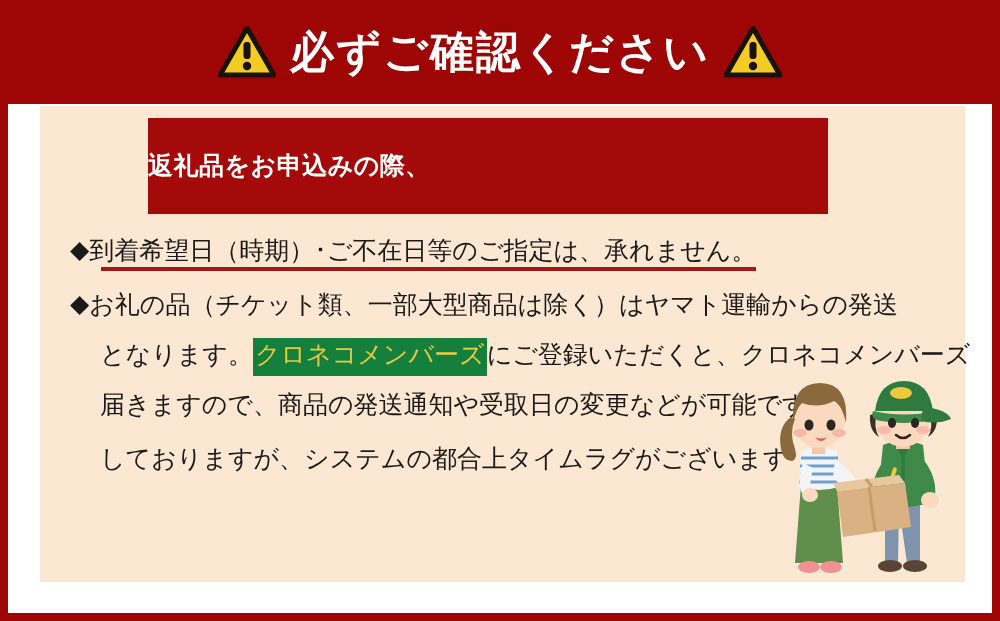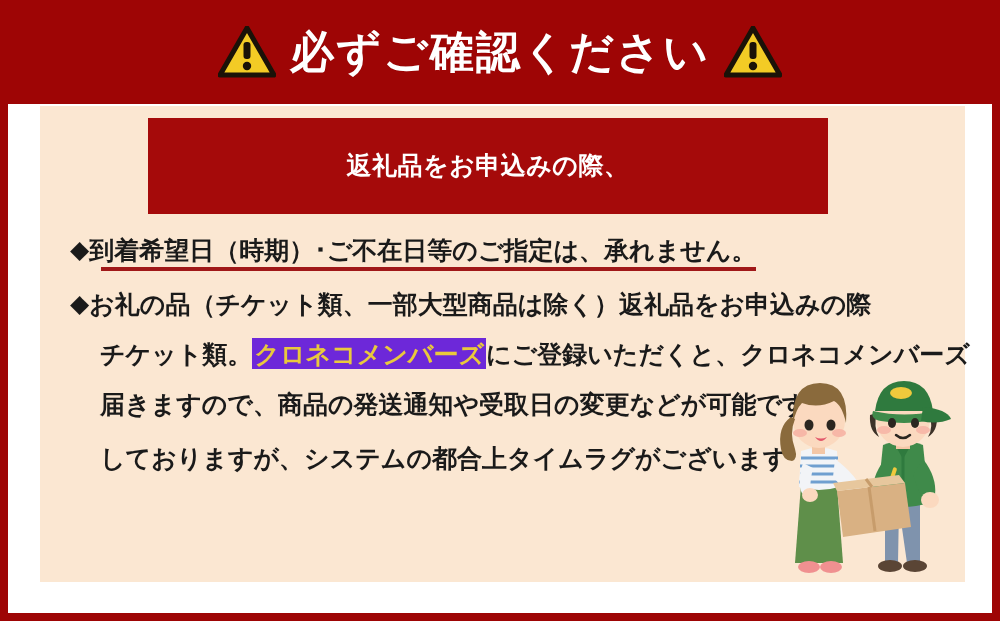--- a/index.html
+++ b/index.html
@@ -54,42 +54,41 @@
   
   .notice {
     position: absolute;
     left: 108px;
     top: 12px;
     width: 680px;
     height: 96px;
     background: #a50a0a;
     display: flex;
     flex-direction: column;
-    align-items: center;
     justify-content: center;
   }
   .notice-line {
     color: #ffffff;
     font-size: 25px;
     font-weight: bold;
     line-height: 1.5;
     white-space: nowrap;
     letter-spacing: 0.5px;
   }
   
   .body-text {
     position: absolute;
     left: 30px;
     top: 120px;
     width: 880px;
   }
   .para { margin: 0 0 4px 0; }
   .line {
     font-size: 25px;
-    font-weight: bold;
+    font-weight: normal;
     color: #1a1a1a;
     line-height: 50px;
     height: 50px;
     white-space: nowrap;
     letter-spacing: 0px;
     position: relative;
   }
   .line.indent { padding-left: 30px; }
   .diamond {
     display: inline-block;
@@ -97,23 +96,23 @@
   }
   .underline-red {
     position: absolute;
     left: 31px;
     top: 41px;
     width: 655px;
     height: 4px;
     background: #a01818;
   }
   .hl {
-    background: #6d28d9;
+    background: #15803d;
     color: #e9c93c;
-    padding: 2px 2px 0 2px;
+    padding: 2px 2px 7px 2px;
   }
   
   .illus {
     position: absolute;
     right: 0px;
     bottom: 0px;
     width: 200px;
     height: 215px;
   }
 </style>
@@ -150,23 +149,23 @@
 
       <div class="para">
         <div class="line">
           <span class="diamond">◆</span><span>到着希望日（時期）･ご不在日等のご指定は、承れません。</span>
           <span class="underline-red"></span>
         </div>
       </div>
 
       <div class="para">
         <div class="line">
-          <span class="diamond">◆</span><span>お礼の品（チケット類、一部大型商品は除く）返礼品をお申込みの際</span>
-        </div>
-        <div class="line indent"><span>チケット類。</span><span class="hl">クロネコメンバーズ</span><span>にご登録いただくと、クロネコメンバーズ</span>
+          <span class="diamond">◆</span><span>お礼の品（チケット類、一部大型商品は除く）はヤマト運輸からの発送</span>
+        </div>
+        <div class="line indent"><span>となります。</span><span class="hl">クロネコメンバーズ</span><span>にご登録いただくと、クロネコメンバーズ</span>
         </div>
         <div class="line indent"><span>届きますので、商品の発送通知や受取日の変更などが可能です。</span>
         </div>
       </div>
 
       <div class="para">
         <div class="line indent"><span>しておりますが、システムの都合上タイムラグがございます</span>
         </div>
       </div>
 

